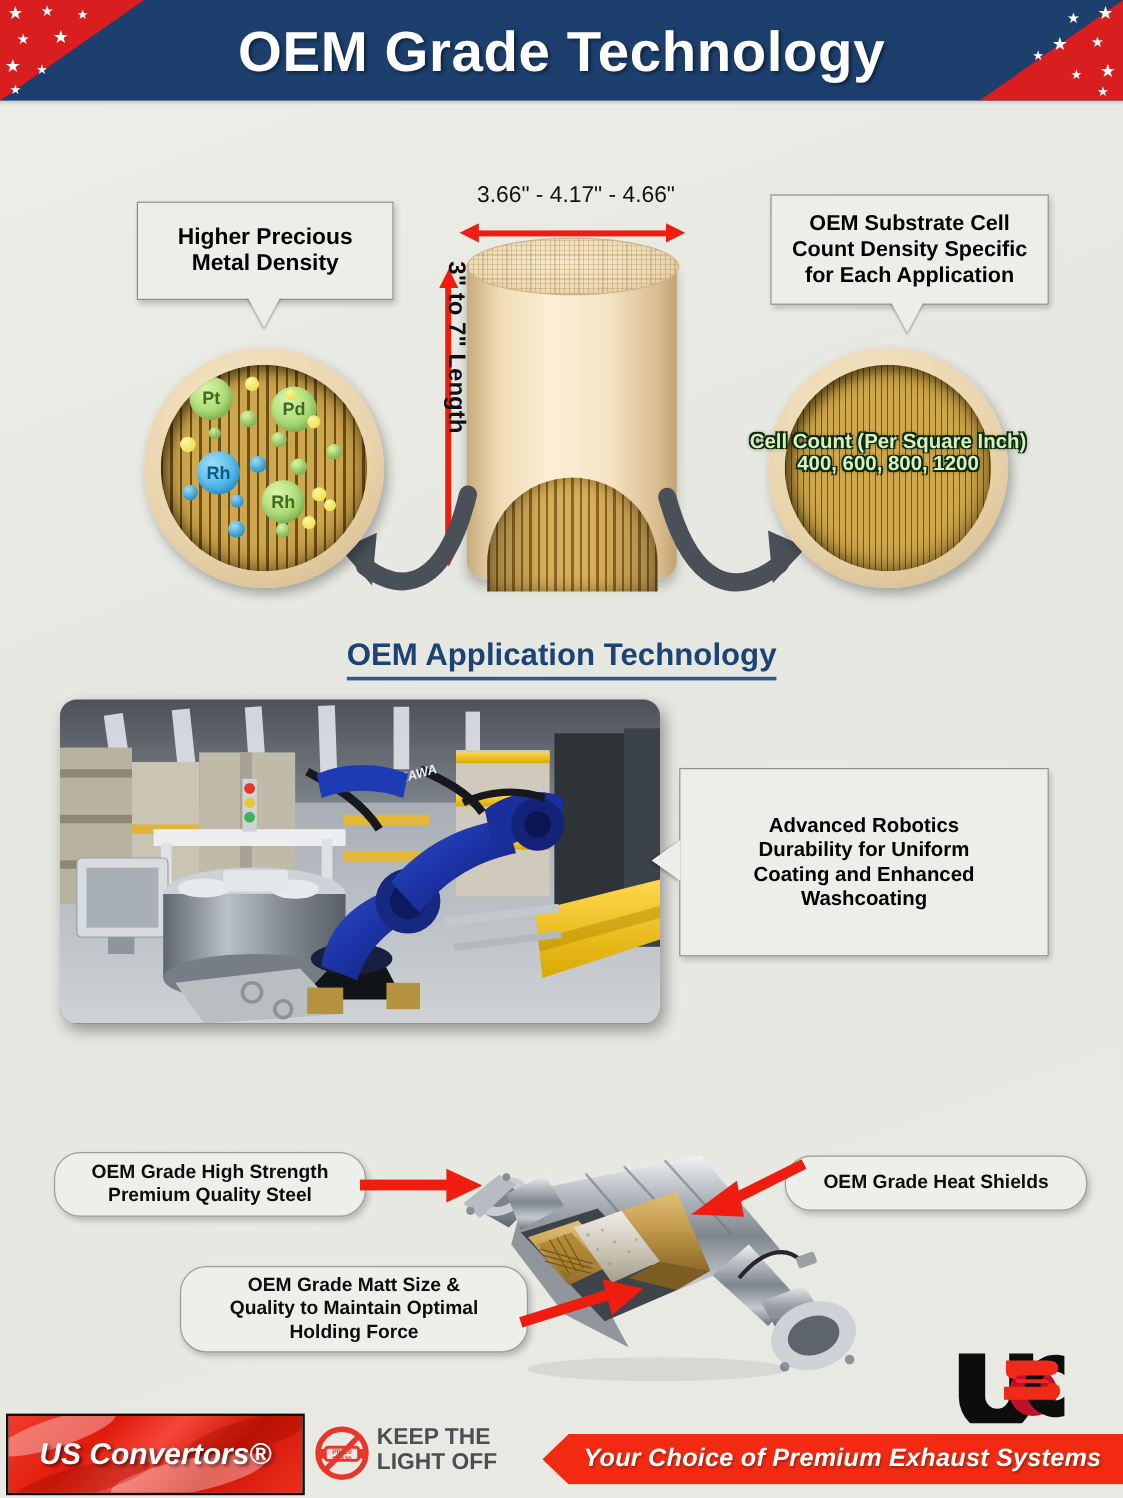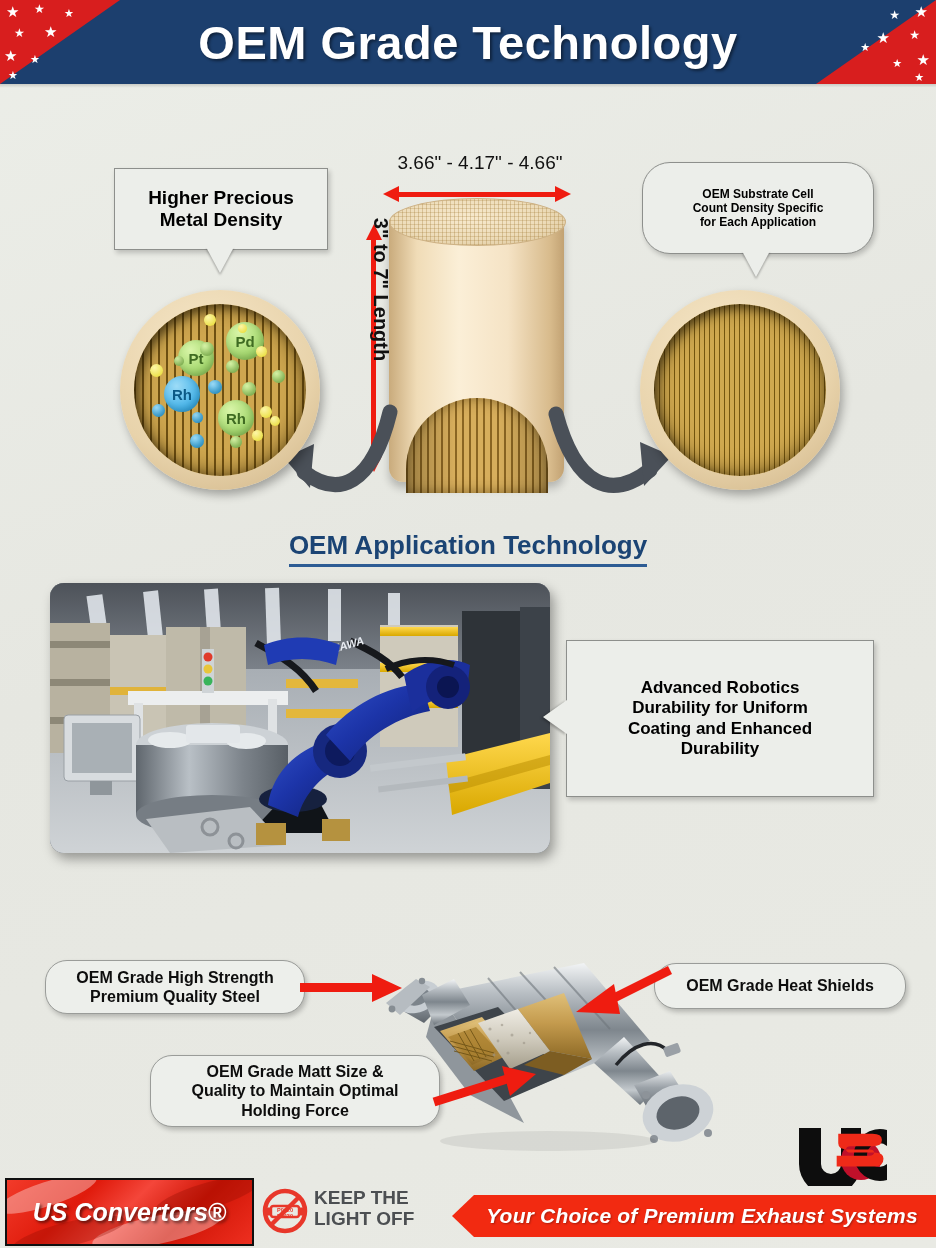--- a/index.html
+++ b/index.html
@@ -193,21 +193,21 @@
 
 
   <div class="callout" style="left:114px;top:168px;width:212px;height:80px;font-size:19px;">
     <div>
       <div>Higher Precious</div>
       <div>Metal Density</div>
     </div>
   </div>
   <div class="tail-down" style="left:206px;top:247px;"></div>
 
-  <div class="callout" style="left:642px;top:162px;width:230px;height:90px;font-size:12px;border-radius:28px;">
+  <div class="callout" style="left:642px;top:162px;width:230px;height:90px;font-size:18px;">
     <div>
       <div>OEM Substrate Cell</div>
       <div>Count Density Specific</div>
       <div>for Each Application</div>
     </div>
   </div>
   <div class="tail-down" style="left:742px;top:251px;"></div>
 
   <div class="dim-h-label">3.66" - 4.17" - 4.66"</div>
   <div class="dim-h">
@@ -233,21 +233,21 @@
     <path d="M110,12 C92,86 58,98 24,72" stroke="#4a5058" stroke-width="15" fill="none" stroke-linecap="round"></path>
     <polygon points="30,88 4,58 34,44" fill="#4a5058"></polygon>
   </svg>
   <svg class="curve" style="left:548px;top:400px;" width="130" height="110">
     <path d="M8,14 C28,88 64,100 102,70" stroke="#4a5058" stroke-width="15" fill="none" stroke-linecap="round"></path>
     <polygon points="96,86 124,56 92,42" fill="#4a5058"></polygon>
   </svg>
 
   <div class="disc" style="left:120px;top:290px;">
     <div class="disc-inner">
-      <div class="bub green" style="left:24px;top:36px;width:36px;height:36px;font-size:15px;margin-left:20px;">Pt</div>
+      <div class="bub green" style="left:24px;top:10px;width:36px;height:36px;font-size:15px;">Pt</div>
       <div class="bub green" style="left:92px;top:18px;width:38px;height:38px;font-size:15px;">Pd</div>
       <div class="bub blue" style="left:30px;top:72px;width:36px;height:36px;font-size:15px;">Rh</div>
       <div class="bub green" style="left:84px;top:96px;width:36px;height:36px;font-size:15px;">Rh</div>
       <div class="bub yellow" style="left:70px;top:10px;width:12px;height:12px;"></div>
       <div class="bub green" style="left:66px;top:38px;width:14px;height:14px;"></div>
       <div class="bub yellow" style="left:122px;top:42px;width:11px;height:11px;"></div>
       <div class="bub green" style="left:92px;top:56px;width:13px;height:13px;"></div>
       <div class="bub yellow" style="left:16px;top:60px;width:13px;height:13px;"></div>
       <div class="bub blue" style="left:74px;top:76px;width:14px;height:14px;"></div>
       <div class="bub green" style="left:108px;top:78px;width:14px;height:14px;"></div>
@@ -260,20 +260,24 @@
       <div class="bub yellow" style="left:118px;top:126px;width:11px;height:11px;"></div>
       <div class="bub yellow" style="left:136px;top:112px;width:10px;height:10px;"></div>
       <div class="bub green" style="left:40px;top:52px;width:10px;height:10px;"></div>
       <div class="bub yellow" style="left:104px;top:20px;width:9px;height:9px;"></div>
     </div>
   </div>
 
   <div class="disc" style="left:640px;top:290px;">
     <div class="disc-inner fine"></div>
   </div>
+  <div class="cellcount" style="left:590px;top:358px;">
+    <div>Cell Count (Per Square Inch)</div>
+    <div>400, 600, 800, 1200</div>
+  </div>
 
   <div class="sec-head" style="top:530px;">
     <span class="txt">OEM Application Technology</span>
   </div>
 
   <div class="photo">
     <svg width="500" height="270" viewBox="0 0 500 270">
       <defs>
         <linearGradient id="ceil" x1="0" y1="0" x2="0" y2="1">
           <stop offset="0%" stop-color="#4d5259"></stop>
@@ -387,21 +391,21 @@
       <rect x="206" y="240" width="30" height="22" fill="#b5923f"></rect>
       <rect x="272" y="236" width="28" height="22" fill="#b5923f"></rect>
     </svg>
   </div>
 
   <div class="callout" style="left:566px;top:640px;width:306px;height:155px;font-size:17px;">
     <div>
       <div>Advanced Robotics</div>
       <div>Durability for Uniform</div>
       <div>Coating and Enhanced</div>
-      <div>Durability</div>
+      <div>Washcoating</div>
     </div>
   </div>
   <div class="tail-left" style="left:543px;top:700px;"></div>
 
 
   <div class="conv">
     <svg width="340" height="215" viewBox="0 0 340 215">
       <defs>
         <linearGradient id="steel" x1="0" y1="0" x2="0" y2="1">
           <stop offset="0%" stop-color="#f2f4f5"></stop>

